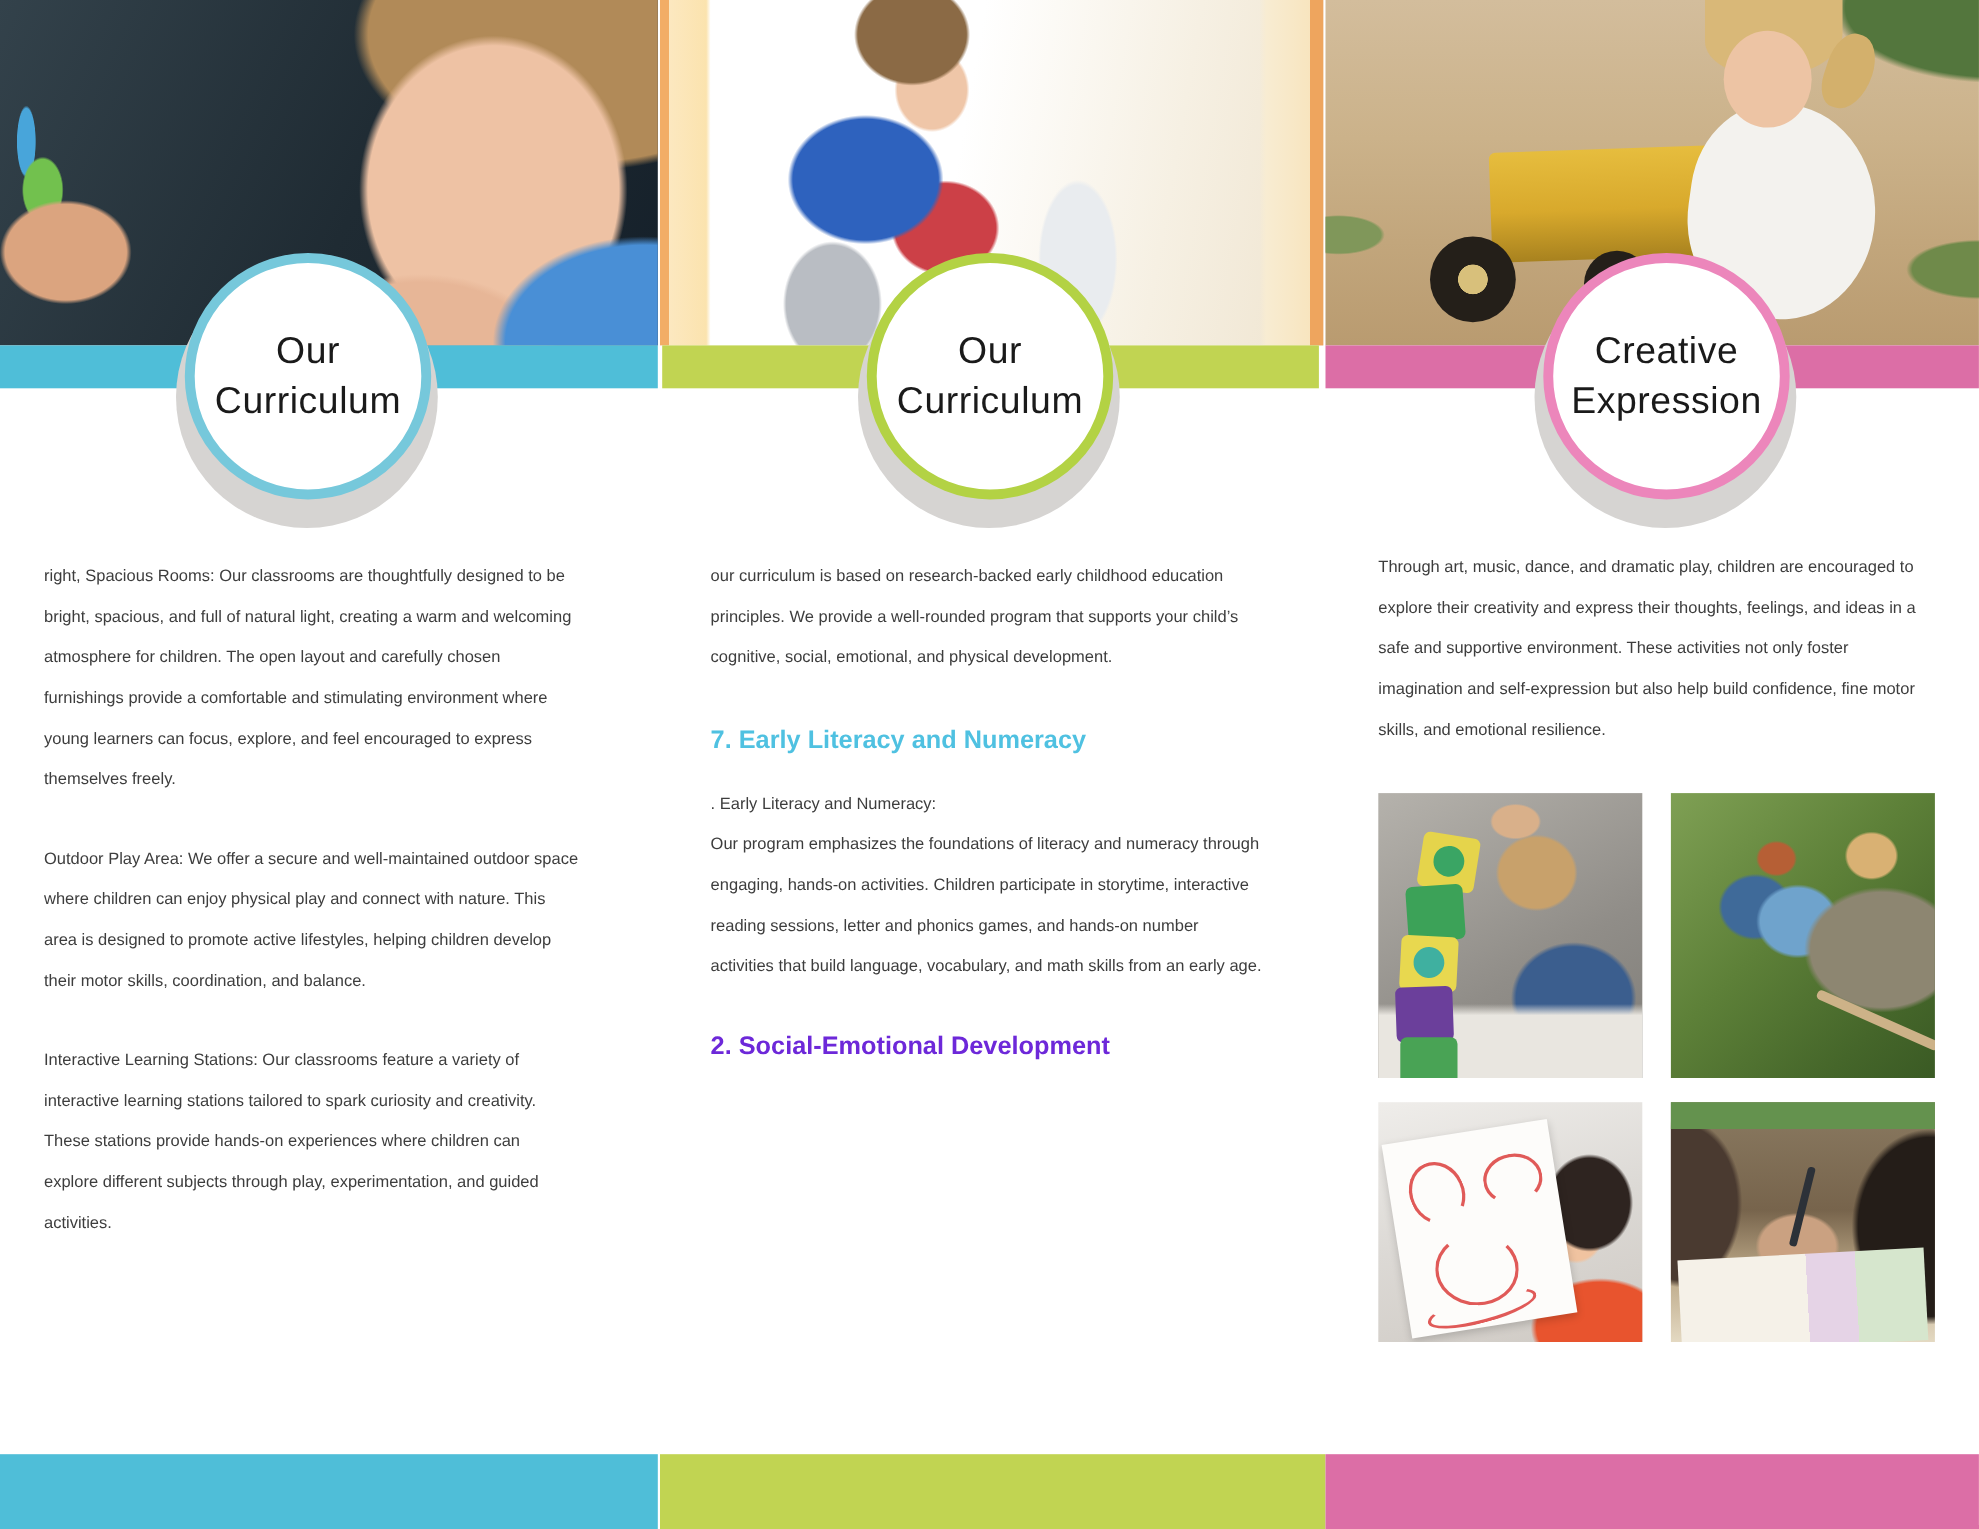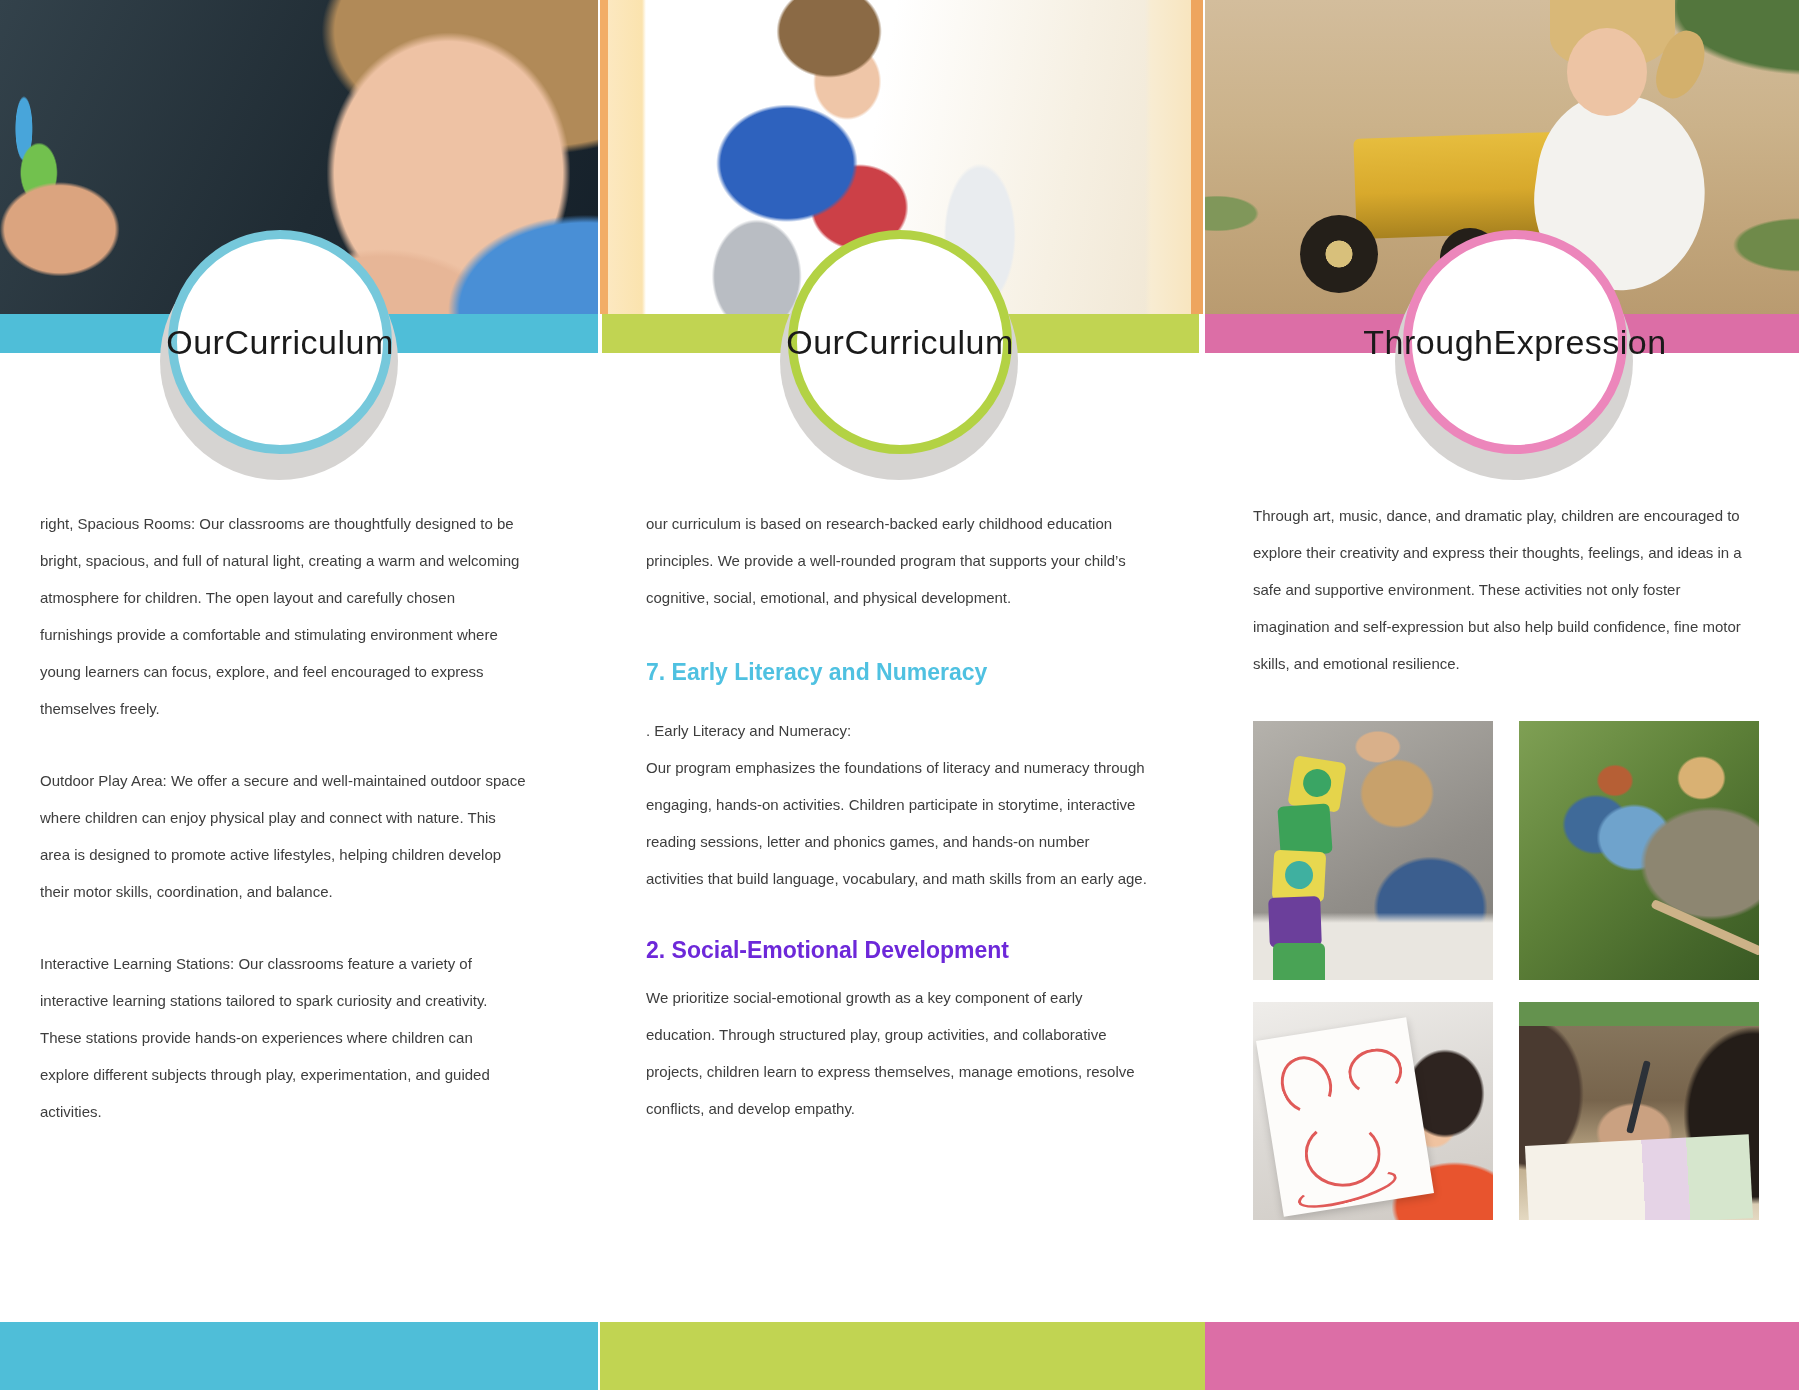--- a/index.html
+++ b/index.html
@@ -54,21 +54,21 @@
   .bottom-band{position:absolute;bottom:0;height:68px;left:0;right:0;background:var(--accent);}
   #col-facilities .bottom-band{right:2px;}
 
   
   .badge{position:absolute;top:230px;width:224px;height:224px;margin-left:-112px;}
   #col-facilities .badge{left:280px;}
   #col-curriculum .badge{left:300px;}
   #col-creative .badge{left:310px;}
   .badge-shadow{position:absolute;left:-8px;top:12px;width:238px;height:238px;border-radius:50%;background:#d6d4d2;}
   .badge-circle{position:absolute;inset:0;border-radius:50%;background:#ffffff;border:9px solid var(--ring);
-                box-sizing:border-box;display:flex;flex-direction:row;align-items:center;justify-content:center;}
+                box-sizing:border-box;display:flex;flex-direction:column;align-items:center;justify-content:center;}
   .badge-title{font-size:34px;line-height:45px;color:#1a1a1a;letter-spacing:0.5px;text-align:center;}
 
   
   .body{position:absolute;top:353px;left:0;right:0;padding-top:152px;}
   #col-creative .body{padding-top:144px;}
   .body p{font-size:15px;line-height:37px;color:#3d3d3d;margin:0 0 35px;}
   #col-facilities .body p{margin:0 74px 35px 40px;}
   #col-curriculum .body p{margin:0 54px 0 46px;white-space:pre-line;}
   #col-creative .body p{margin:0 54px 0 48px;}
   .section-heading{font-size:23px;font-weight:bold;line-height:30px;margin:41px 54px 25px 46px;}
@@ -151,41 +151,40 @@
         <div class="badge-title">Our</div>
         <div class="badge-title">Curriculum</div>
       </div>
     </div>
     <div class="body">
       <p>our curriculum is based on research-backed early childhood education principles. We provide a well-rounded program that supports your child’s cognitive, social, emotional, and physical development.</p>
       <h3 class="section-heading" style="color: rgb(79, 193, 225);">7. Early Literacy and Numeracy</h3>
       <p>. Early Literacy and Numeracy:
 Our program emphasizes the foundations of literacy and numeracy through engaging, hands-on activities. Children participate in storytime, interactive reading sessions, letter and phonics games, and hands-on number activities that build language, vocabulary, and math skills from an early age.</p>
       <h3 class="section-heading second" style="color: #6d28d9;">2. Social-Emotional Development</h3>
-      <p>We prioritize social-emotional growth as a key component of early education. Through structured play, group activities, and collaborative projects, children learn to express themselves, manage emotions, resolve conflicts, and develop empathy.</p>
     </div>
     <div class="bottom-band"></div>
   </section>
 
   <section class="col" id="col-creative" style="--accent: #DC6EA6; --ring: #EC86BB;">
     <div class="photo photo-creative">
       <div class="shape truck-bed"></div>
       <div class="shape truck-cab"></div>
       <div class="shape truck-wheel-front"></div>
       <div class="shape truck-wheel-rear"></div>
       <div class="shape girl-shirt"></div>
       <div class="shape girl-hair"></div>
       <div class="shape girl-ponytail"></div>
       <div class="shape girl-head"></div>
     </div>
     <div class="band"></div>
     <div class="badge">
       <div class="badge-shadow"></div>
       <div class="badge-circle">
-        <div class="badge-title">Through</div>
+        <div class="badge-title">Creative</div>
         <div class="badge-title">Expression</div>
       </div>
     </div>
     <div class="body">
       <p>Through art, music, dance, and dramatic play, children are encouraged to explore their creativity and express their thoughts, feelings, and ideas in a safe and supportive environment. These activities not only foster imagination and self-expression but also help build confidence, fine motor skills, and emotional resilience.</p>
       <div class="gallery">
         <div class="g-photo g-blocks">
           <div class="cube cube1"></div>
           <div class="cube cube2"></div>
           <div class="cube cube3"></div>

